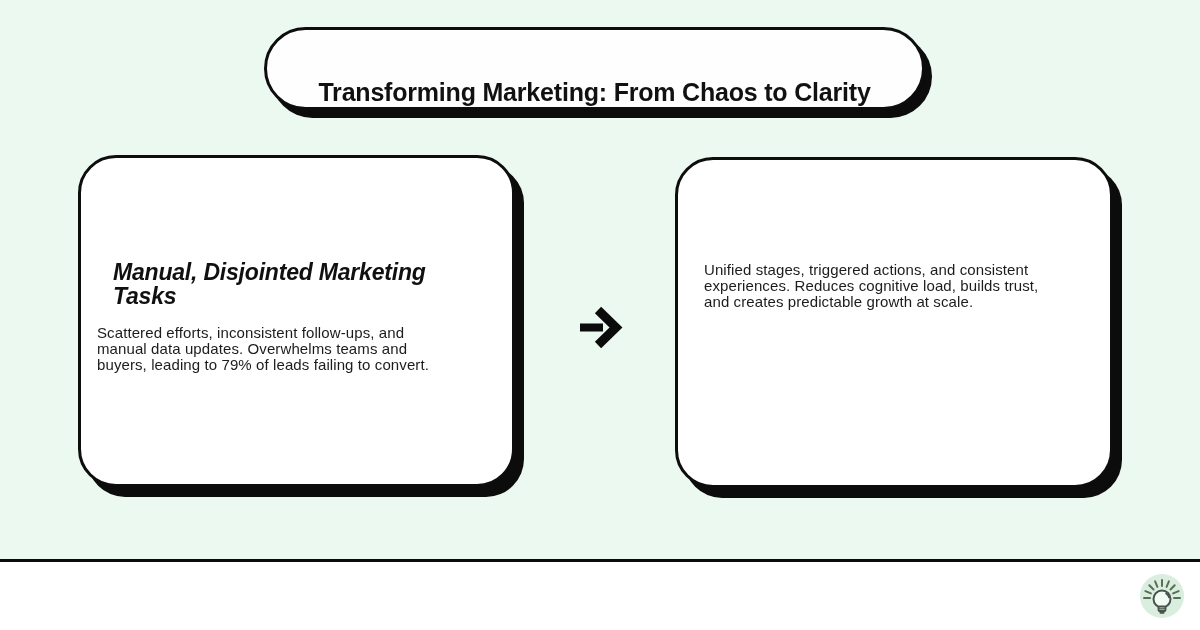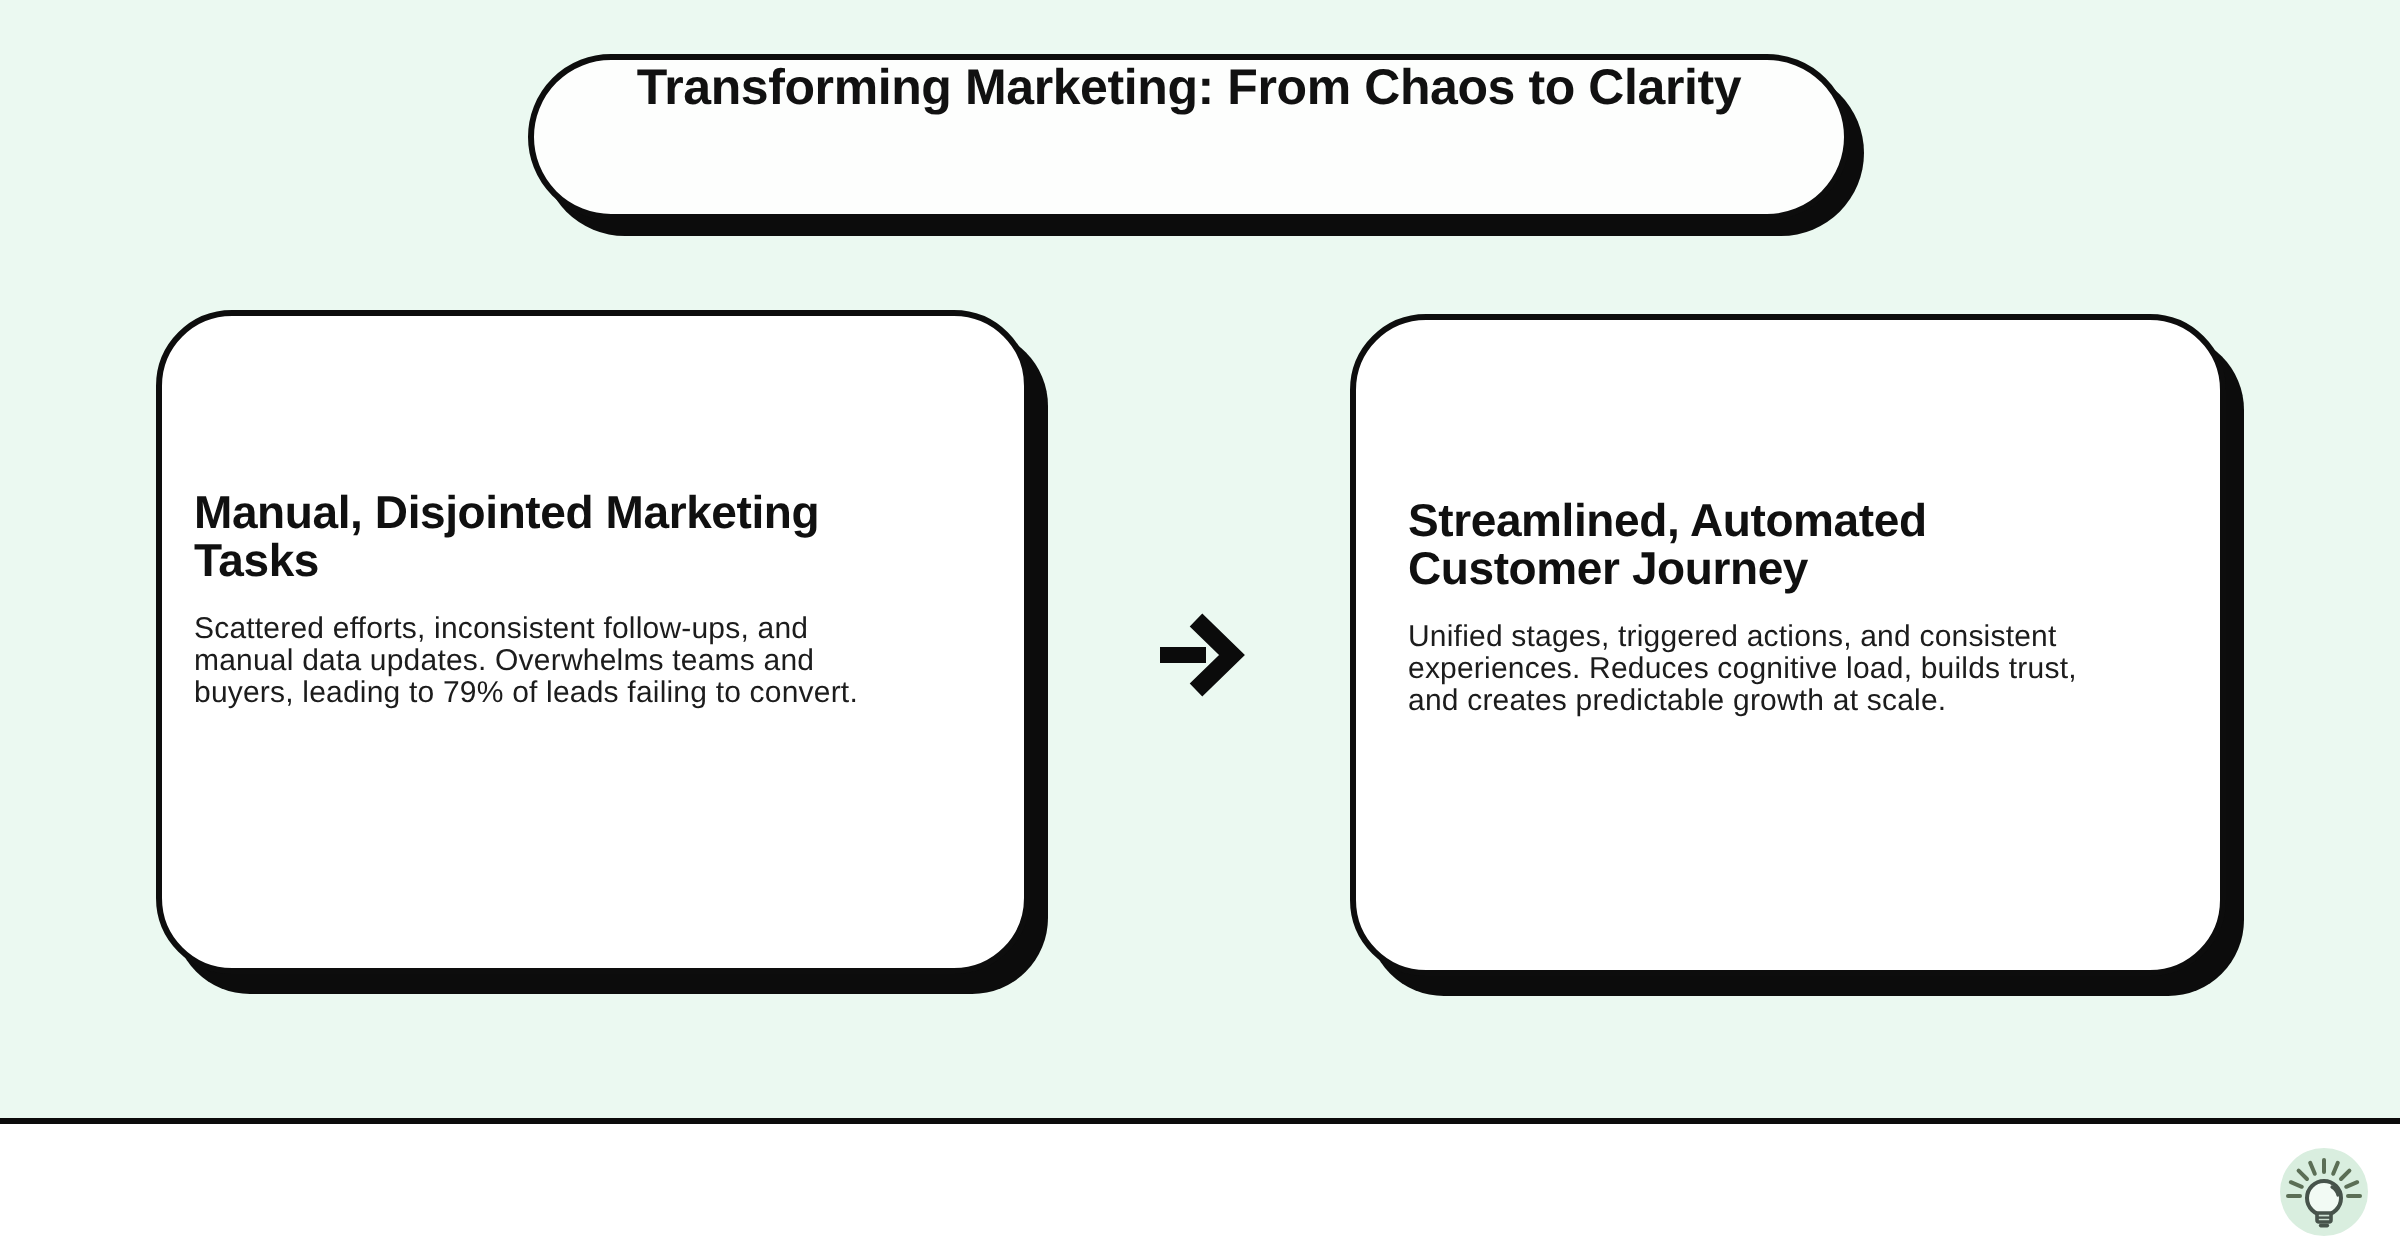--- a/index.html
+++ b/index.html
@@ -21,21 +21,21 @@
     left: 264px;
     top: 27px;
     width: 661px;
     height: 83px;
     box-sizing: border-box;
     background: #fdfefd;
     border: 3px solid #0d0d0d;
     border-radius: 44px;
     box-shadow: 7px 8px 0 #0c0c0c;
     display: flex;
-    align-items: flex-start;
+    align-items: flex-end;
     justify-content: center;
   }
   .title-pill h1 {
     margin: 0;
     font-size: 25px;
     font-weight: bold;
     letter-spacing: -0.2px;
     white-space: nowrap;
   }
 
@@ -55,27 +55,28 @@
     padding: 86px 34px 0 16px;
   }
   .card-right {
     left: 675px;
     top: 157px;
     width: 438px;
     height: 331px;
     padding: 88px 34px 0 26px;
   }
   .card h2 {
-    margin: 0;
+    margin: 16px;
     font-size: 23px;
     line-height: 1.06;
     font-weight: bold;
     letter-spacing: -0.2px;
     white-space: pre-line;
     color: #101010;
+    font-style: italic;
   }
   .card p {
     margin: 14px 0 12px 0;
     font-size: 15px;
     line-height: 1.08;
     letter-spacing: 0.1px;
     white-space: pre-line;
     color: #1c1c1c;
   }
 
@@ -121,22 +122,20 @@
 </div>
 
 <div class="flow-arrow">
   <svg width="46" height="46" viewBox="0 0 46 46" aria-hidden="true">
     <rect x="3" y="19.5" width="23" height="8" fill="#0b0b0b"></rect>
     <path d="M21 6 L39 23.5 L21 41" fill="none" stroke="#0b0b0b" stroke-width="9"></path>
   </svg>
 </div>
 
 <div class="card card-right">
-  <h2>Streamlined, Automated
-Customer Journey</h2>
   <p>Unified stages, triggered actions, and consistent
 experiences. Reduces cognitive load, builds trust,
 and creates predictable growth at scale.</p>
 </div>
 
 <div class="footer">
   <div class="bulb-badge">
     <svg width="48" height="48" viewBox="0 0 48 48" aria-hidden="true">
       <circle cx="24" cy="24" r="22" fill="#d9eedf"></circle>
 

